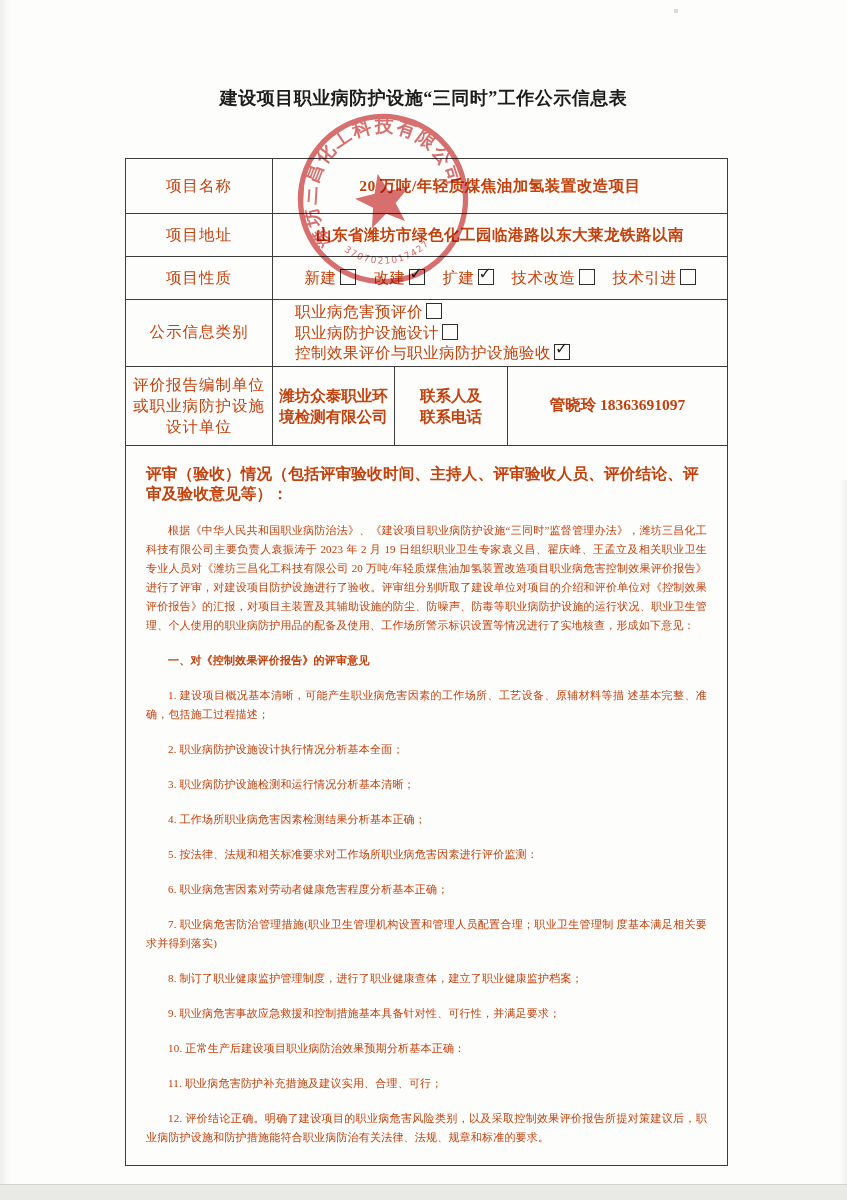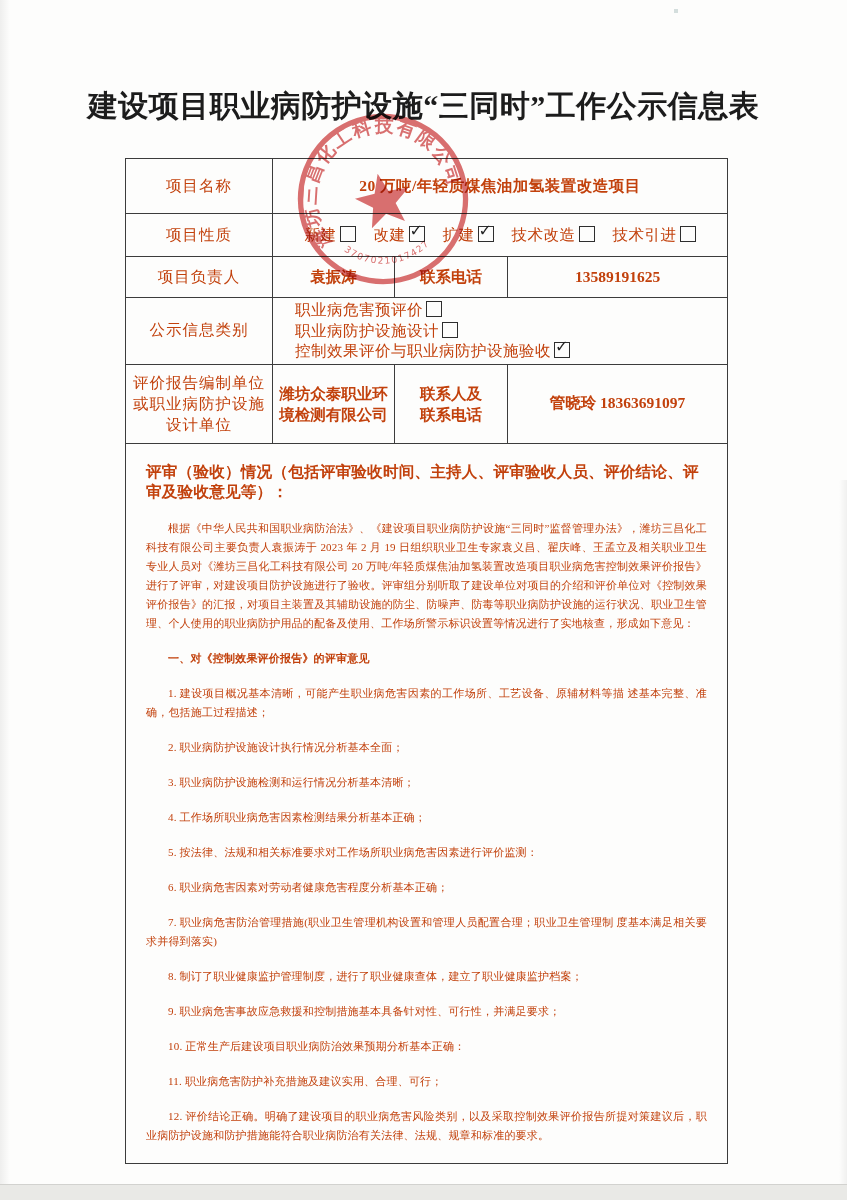--- a/index.html
+++ b/index.html
@@ -14,21 +14,21 @@
   .edge-left{position:absolute;left:0;top:0;width:10px;height:1200px;
     background:linear-gradient(to right,rgba(0,0,0,.06),rgba(0,0,0,0));pointer-events:none;}
   .edge-right{position:absolute;right:0;top:480px;width:8px;height:720px;
     background:linear-gradient(to left,rgba(0,0,0,.05),rgba(0,0,0,0));pointer-events:none;}
   .bottom-strip{position:absolute;left:0;top:1184px;width:847px;height:16px;
     background:#e9e9e6;border-top:1px solid #d2d2cf;}
   .speck{position:absolute;width:4px;height:4px;background:#d4dedd;}
 
   .title{
     position:absolute;left:0;top:86px;width:847px;text-align:center;
-    font-size:30px;font-weight:bold;letter-spacing:.5px;color:#1c1c1c;
+    font-size:18px;font-weight:bold;letter-spacing:.5px;color:#1c1c1c;
   }
 
   table.info{
     position:absolute;left:125px;top:158px;width:603px;
     border-collapse:collapse;table-layout:fixed;
     font-size:15.5px;color:#c2410c;
   }
   table.info td{
     border:1.6px solid #3c3c3c;padding:2px 4px;
     vertical-align:middle;overflow:hidden;
@@ -78,29 +78,27 @@
       <col style="width:147px">
         <col style="width:122px">
         <col style="width:113px">
         <col>
     </colgroup>
     <tbody>
         <tr class="r1">
       <td class="lab">项目名称</td>
       <td class="val center" colspan="3">20 万吨/年轻质煤焦油加氢装置改造项目</td>
     </tr>
+    <tr class="r2">
+      <td class="lab">项目地址</td>
+      <td class="val center" colspan="3">山东省潍坊市绿色化工园临港路以东大莱龙铁路以南</td>
+    </tr>
     <tr class="r3">
       <td class="lab">项目性质</td>
       <td class="val opts-inline" colspan="3"><span class="opt"><span>新建</span><span class="cb"></span></span><span class="opt"><span>改建</span><span class="cb checked"></span></span><span class="opt"><span>扩建</span><span class="cb checked"></span></span><span class="opt"><span>技术改造</span><span class="cb"></span></span><span class="opt"><span>技术引进</span><span class="cb"></span></span></td>
-    </tr>
-    <tr class="r4">
-      <td class="lab">项目负责人</td>
-      <td class="center">袁振涛</td>
-      <td class="center">联系电话</td>
-      <td class="center">13589191625</td>
     </tr>
     <tr class="r5">
       <td class="lab">公示信息类别</td>
       <td class="val opts-block" colspan="3">
             <span class="opt"><span>职业病危害预评价</span><span class="cb"></span></span>
             <span class="opt"><span>职业病防护设施设计</span><span class="cb"></span></span>
             <span class="opt"><span>控制效果评价与职业病防护设施验收</span><span class="cb checked"></span></span>
           </td>
     </tr>
     <tr class="r6">

